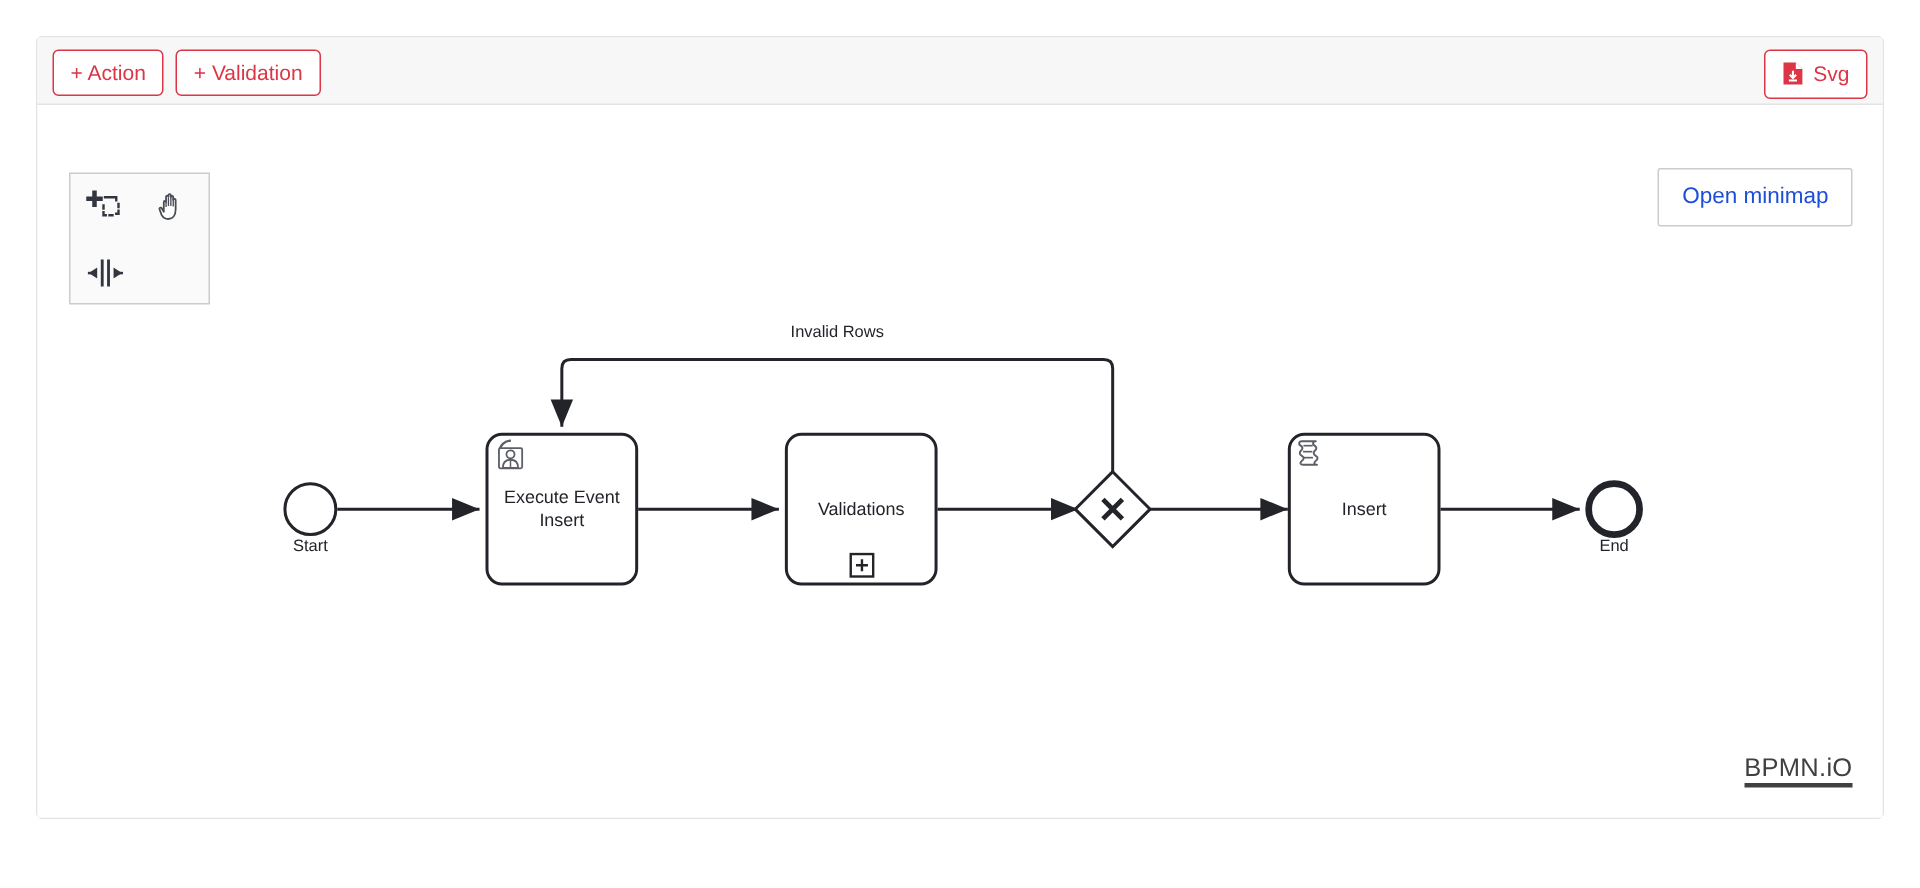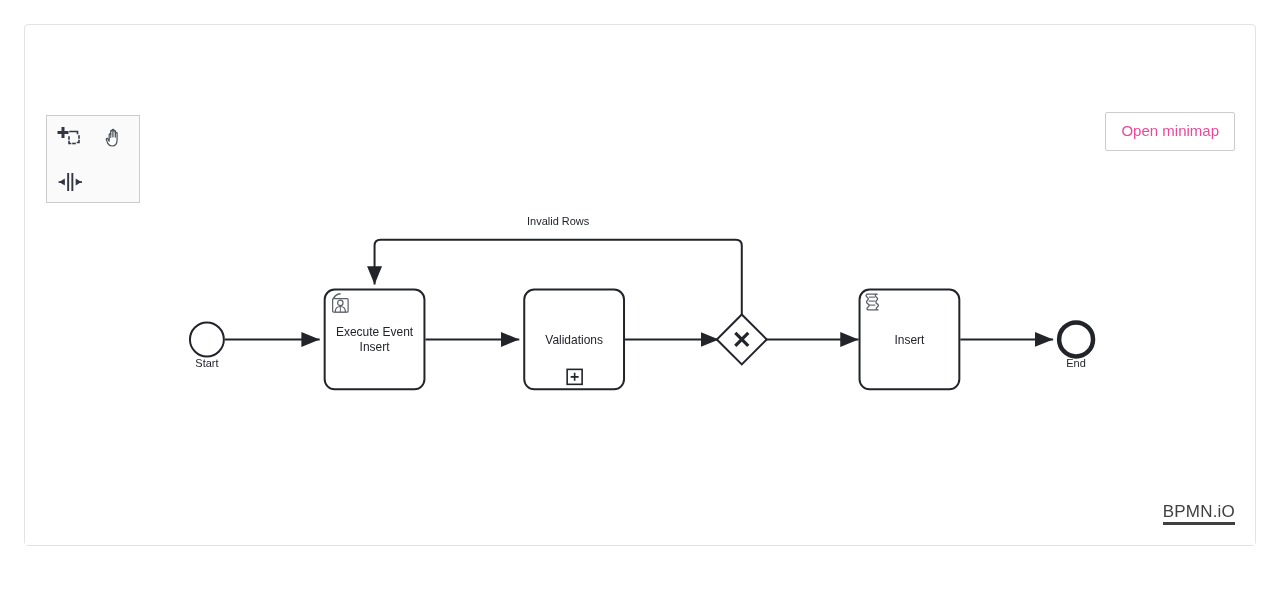--- a/index.html
+++ b/index.html
@@ -108,21 +108,21 @@
 
   
   .minimap-btn {
     position: absolute;
     right: 20px;
     top: 42px;
     background: #ffffff;
     border: 1px solid #cccccc;
     border-radius: 2px;
     font-size: 15px;
-    color: #ec4899;
+    color: #1d4ed8;
     padding: 10px 15px;
     font-family: "Liberation Sans", sans-serif;
     cursor: pointer;
     line-height: 1.1;
   }
 
   
   .bpmnio-logo {
     position: absolute;
     right: 20px;
@@ -169,20 +169,46 @@
     text-anchor: middle;
   }
 </style>
 </head>
 <body>
 
 <div id="root">
 
   <div class="card">
 
+    <div class="card-header">
+
+      <div class="toolbar-left">
+        <button class="btn-outline-danger">
+          <span>+ Action</span>
+        </button>
+        <button class="btn-outline-danger">
+          <span>+ Validation</span>
+        </button>
+      </div>
+
+      <div class="toolbar-right">
+        <button class="btn-outline-danger">
+          <span class="svg-icon">
+            <svg viewBox="0 0 15 16" width="15" height="16" aria-hidden="true">
+              <path d="M1 0.6 H9.2 L13.6 5 V15.4 H1 Z" fill="#dc3545"></path>
+              <path d="M9.2 0.6 V5 H13.6" fill="#ffffff"></path>
+              <path d="M7.3 6.2 V10.6 M5.2 8.8 L7.3 11 L9.4 8.8" stroke="#ffffff" stroke-width="1.4" fill="none"></path>
+              <path d="M4.6 12.6 H10" stroke="#ffffff" stroke-width="1.3"></path>
+            </svg>
+          </span>
+          <span>Svg</span>
+        </button>
+      </div>
+
+    </div>
 
     <div class="canvas">
 
       <div class="palette">
 
         <div class="palette-entry pal-1">
           <svg width="28" height="26" viewBox="0 0 28 26" aria-hidden="true">
             <g fill="#333640">
               <rect x="5.5" y="2" width="3" height="11"></rect>
               <rect x="1.5" y="6" width="11" height="3"></rect>

